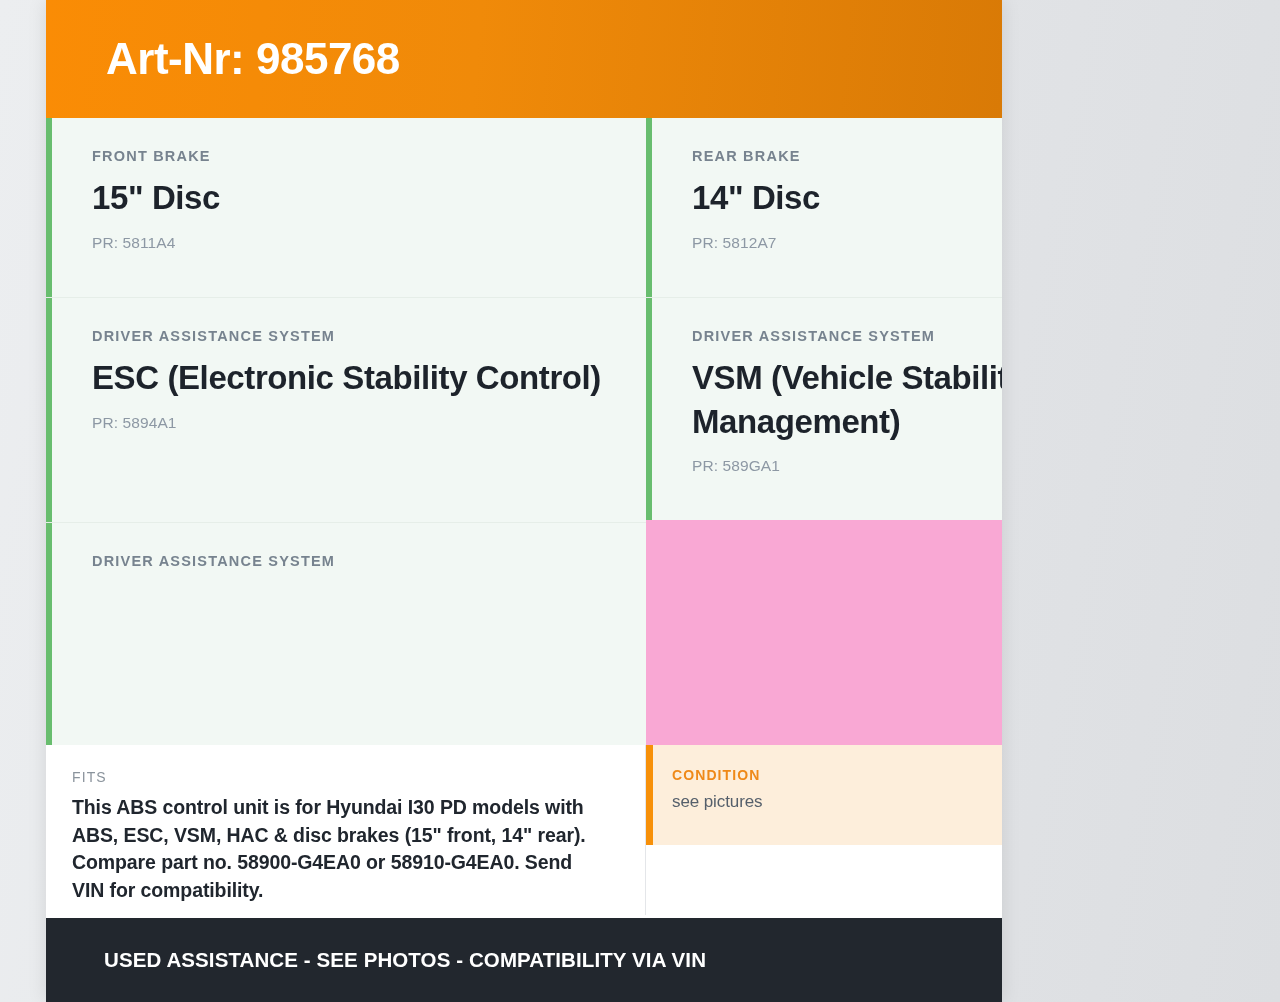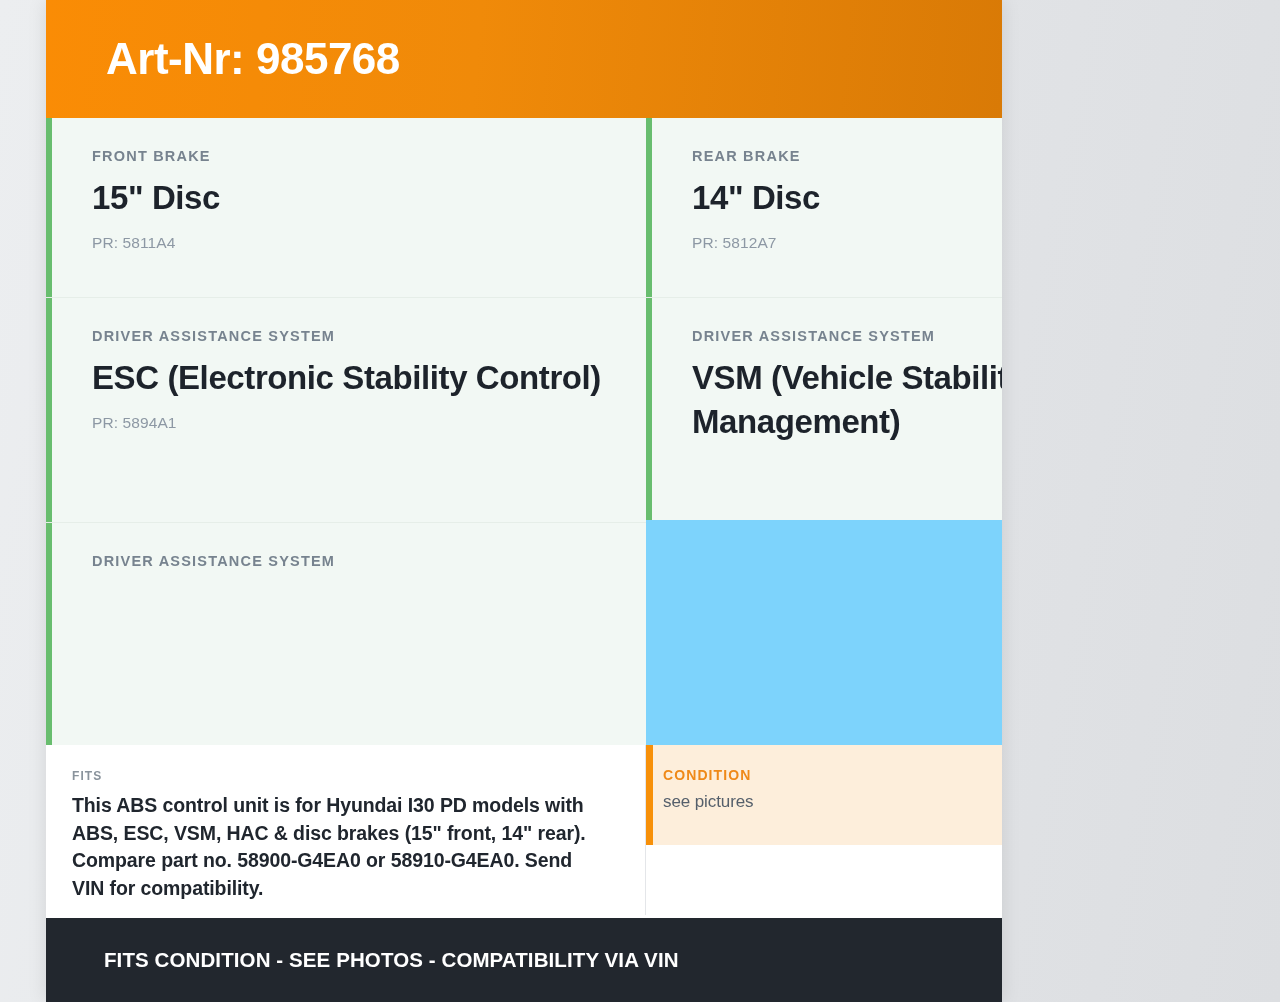--- a/index.html
+++ b/index.html
@@ -40,21 +40,21 @@
     font-size: 44px;
     font-weight: bold;
     letter-spacing: -0.5px;
     line-height: 1;
   }
 
   
   .spec-grid {
     display: grid;
     grid-template-columns: 600px 600px;
-    background: #7dd3fc;
+    background: #f9a8d4;
   }
   .spec-cell {
     position: relative;
     box-sizing: border-box;
     padding: 30px 30px 26px 46px;
     background: #f2f8f4;
     border-bottom: 1px solid #e6eee8;
   }
   .spec-cell::before {
     content: "";
@@ -98,22 +98,22 @@
     height: 170px;
     background: #ffffff;
   }
   .fits-cell {
     box-sizing: border-box;
     padding: 24px 40px 0 26px;
     border-right: 1px solid #e4e6e9;
     background: #ffffff;
   }
   .fits-label {
-    font-size: 12px;
-    font-weight: bold;
+    font-size: 14px;
+    font-weight: normal;
     letter-spacing: 1.1px;
     color: #8a939c;
     text-transform: uppercase;
     margin-bottom: 9px;
   }
   .fits-text {
     font-size: 19.5px;
     font-weight: bold;
     color: #20262e;
     line-height: 1.42;
@@ -122,21 +122,21 @@
 
   .condition-col {
     position: relative;
     background: #ffffff;
   }
   .condition-box {
     position: relative;
     height: 100px;
     background: #fdeedb;
     box-sizing: border-box;
-    padding: 22px 24px 0 17px;
+    padding: 22px 24px 0 26px;
   }
   .condition-box::before {
     content: "";
     position: absolute;
     left: 0;
     top: 0;
     bottom: 0;
     width: 7px;
     background: #f79009;
   }
@@ -264,20 +264,21 @@
 
     <div class="spec-cell row2">
       <div class="spec-label">DRIVER ASSISTANCE SYSTEM</div>
       <div class="spec-value">ESC (Electronic Stability Control)</div>
       <div class="spec-pr">PR: 5894A1</div>
     </div>
 
     <div class="spec-cell row3">
       <div class="spec-label">DRIVER ASSISTANCE SYSTEM</div>
       <div class="spec-value">VSM (Vehicle Stability Management)</div>
+      <div class="spec-pr">PR: 589GA1</div>
     </div>
 
     <div class="spec-cell row3">
       <div class="spec-label">DRIVER ASSISTANCE SYSTEM</div>
     </div>
 
   </div>
 
   <div class="notes">
 
@@ -289,21 +290,21 @@
     <div class="condition-col">
       <div class="condition-box">
         <div class="condition-label">CONDITION</div>
         <div class="condition-value">see pictures</div>
       </div>
     </div>
 
   </div>
 
   <div class="footer">
-    <div class="footer-text">FITS CONDITION - SEE PHOTOS - COMPATIBILITY VIA VIN</div>
+    <div class="footer-text">USED ASSISTANCE - SEE PHOTOS - COMPATIBILITY VIA VIN</div>
 
     <div class="vin-thumb">
       <div class="vin-doc">
         <div class="vin-doc-head">Fahrgestellnr.</div>
         <div class="vin-row-top">(E) A1A</div>
         <div class="vin-box"></div>
         <div class="vin-number">W1K71463J31 B</div>
         <div class="vin-brand">Mercedes-Benz</div>
       </div>
       <svg class="env-flap" viewBox="0 0 124 72" preserveAspectRatio="none">

